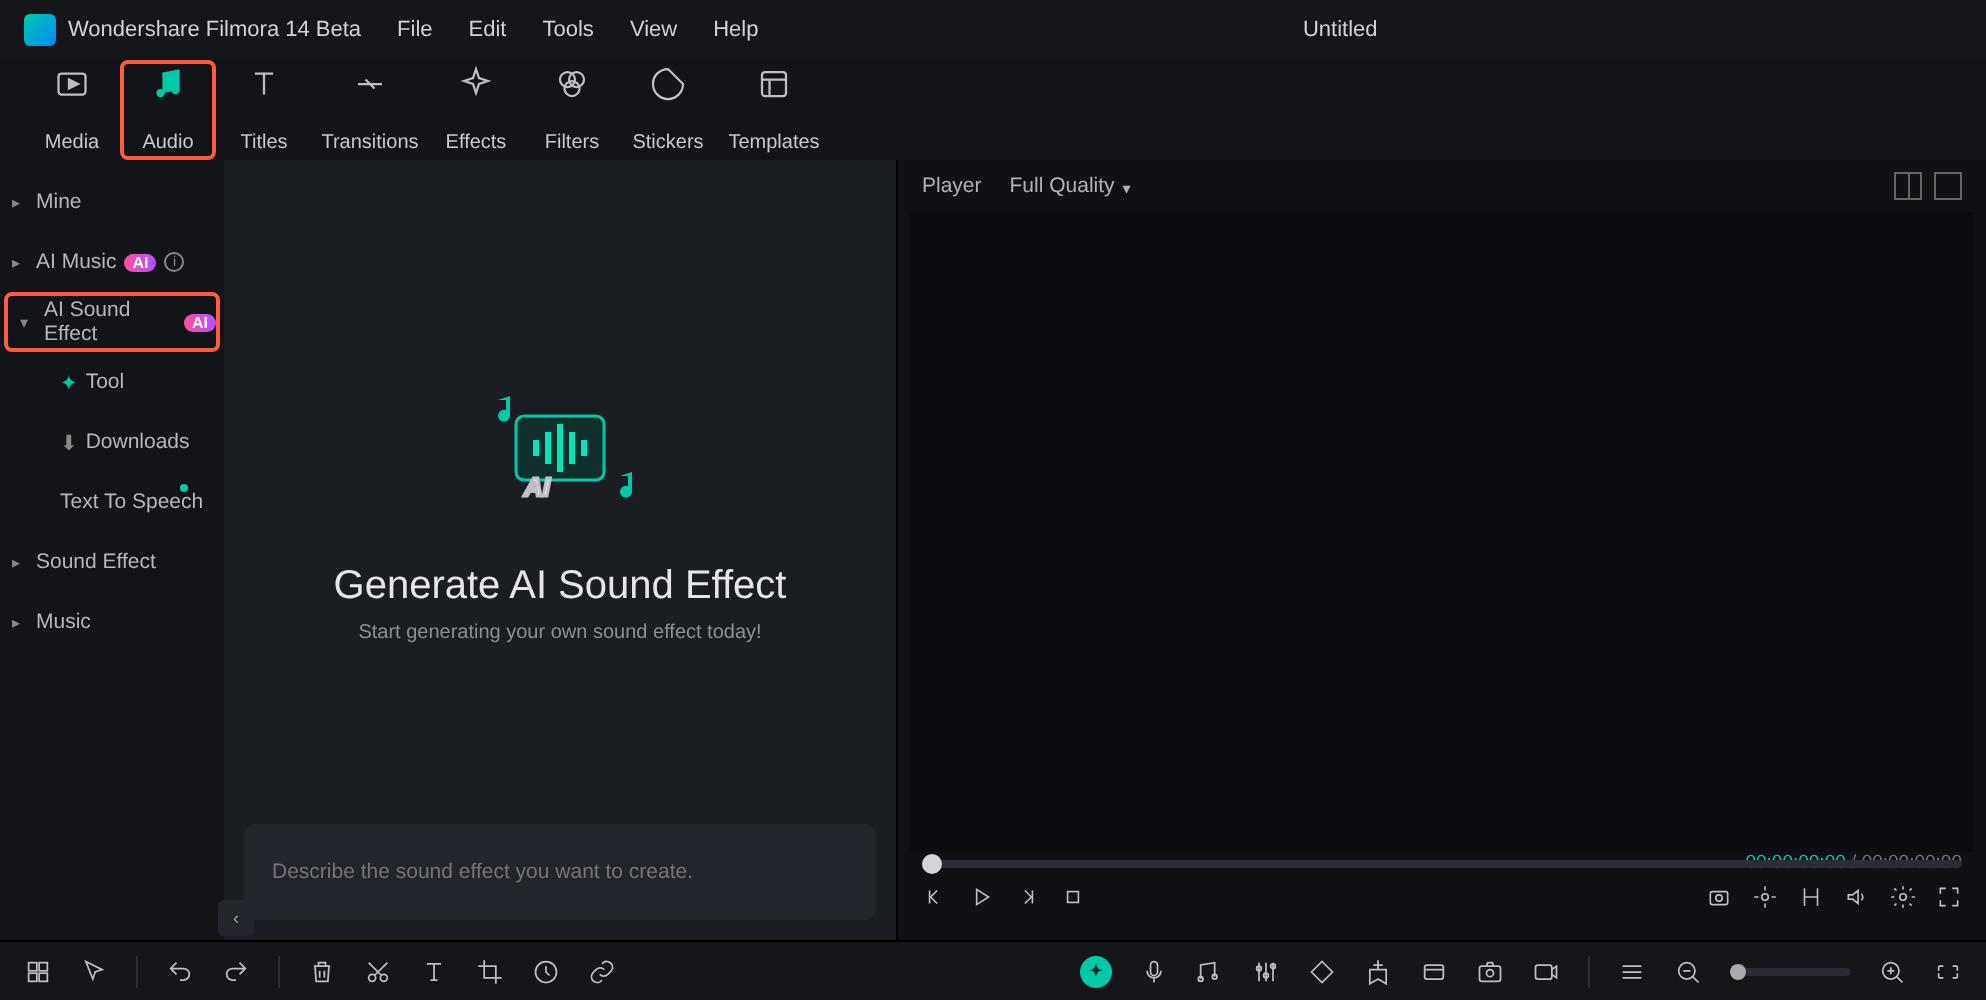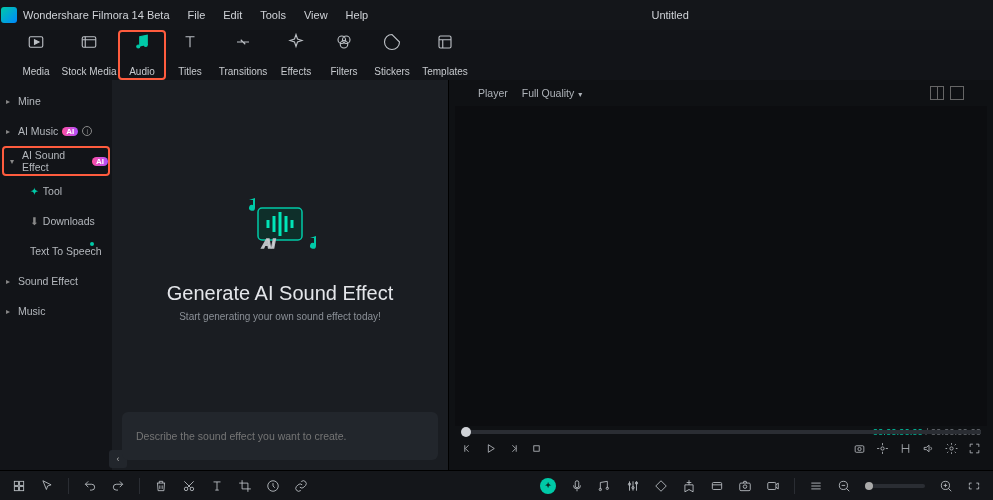--- a/index.html
+++ b/index.html
@@ -1,17 +1,17 @@
 <!DOCTYPE html>
 <html><head>
 <meta charset="utf-8">
 <style>
 *{margin:0;padding:0;box-sizing:border-box;font-family:"Segoe UI",Arial,sans-serif;user-select:none}
 body{background:#0f1114;color:#bcc0c5;width:993px;height:500px;overflow:hidden;font-size:11px}
-.titlebar{height:30px;display:flex;align-items:center;padding:0 1px;background:#14161a}
+.titlebar{height:30px;display:flex;align-items:center;padding:0 12px;background:#14161a}
 .logo{width:16px;height:16px;background:linear-gradient(135deg,#00c9a7,#0088ff);border-radius:3px;margin-right:6px}
 .app-title{font-size:11px;color:#d0d3d8;margin-right:18px}
 .menu{display:flex;gap:18px}
 .menu span{font-size:11px;color:#d0d3d8;cursor:pointer}
 .titlebar-center{flex:1;text-align:center;color:#d0d3d8;font-size:11px}
 .titlebar-right{display:flex;gap:10px;align-items:center}
 .gift{color:#00c9a7}
 .ribbon{height:50px;display:flex;padding:0 12px;background:#121418}
 .ribbon-item{width:48px;display:flex;flex-direction:column;align-items:center;justify-content:center;gap:15px;cursor:pointer;color:#c7cace}
 .ribbon-item.wide{width:58px}
@@ -30,21 +30,21 @@
 .tool-icon{color:#00c9a7;margin-right:4px}
 .dot{width:4px;height:4px;background:#00c9a7;border-radius:50%;position:absolute;top:6px;right:18px}
 .content{width:336px;background:#1a1d22;display:flex;flex-direction:column;align-items:center;position:relative}
 .hero{margin-top:110px;display:flex;flex-direction:column;align-items:center}
 .hero-title{font-size:20px;color:#e4e6ea;margin-top:20px}
 .hero-sub{font-size:10px;color:#8b9097;margin-top:6px}
 .prompt-box{position:absolute;bottom:10px;left:10px;right:10px;height:48px;background:#22262c;border-radius:6px;display:flex;align-items:center;padding:0 14px}
 .prompt-box input{background:transparent;border:none;outline:none;color:#888;font-size:10.5px;width:100%}
 .collapse-btn{position:absolute;left:-3px;bottom:2px;width:18px;height:18px;background:#22262c;border-radius:3px;display:flex;align-items:center;justify-content:center;font-size:9px;color:#aaa;cursor:pointer}
 .player{flex:1;background:#0f1114;display:flex;flex-direction:column;border-left:1px solid #000}
-.player-header{height:26px;display:flex;align-items:center;padding:0 29px;gap:14px;font-size:10.5px;color:#aeb3b9}
+.player-header{height:26px;display:flex;align-items:center;padding:0 12px;gap:14px;font-size:10.5px;color:#aeb3b9}
 .player-header .quality{display:flex;align-items:flex-end;gap:4px}
 .player-header-right{margin-left:auto;display:flex;gap:6px}
 .grid-icon{width:14px;height:14px;border:1px solid #666;display:inline-block}
 .player-view{flex:1;background:#0c0d10;margin:0 6px}
 .player-controls{height:44px;padding:4px 12px 0}
 .scrubber{height:4px;background:#2a2d33;border-radius:2px;position:relative;margin-bottom:8px}
 .scrubber-thumb{width:10px;height:10px;background:#d0d3d8;border-radius:50%;position:absolute;left:0;top:-3px}
 .controls-row{display:flex;align-items:center;justify-content:space-between}
 .controls-left,.controls-right{display:flex;gap:10px;align-items:center}
 .controls-left svg,.controls-right svg{width:13px;height:13px;cursor:pointer}
@@ -93,27 +93,20 @@
 </div>
 
 <div class="ribbon">
   <div class="ribbon-item">
     <svg viewBox="0 0 24 24">
         <rect x="3" y="5" width="18" height="14" rx="2"></rect>
         <polygon points="10,9 16,12 10,15" fill="#bcc0c5"></polygon>
       </svg>
     <span>Media</span>
   </div>
-  <div class="ribbon-item wide">
-    <svg viewBox="0 0 24 24">
-        <rect x="3" y="5" width="18" height="14" rx="2"></rect>
-        <path d="M3 9h18M7 5v14"></path>
-      </svg>
-    <span>Stock Media</span>
-  </div>
   <div class="ribbon-item selected">
     <svg viewBox="0 0 24 24" stroke="#00c9a7">
         <path d="M9 18V5l10-2v13"></path>
         <circle cx="7" cy="18" r="2" fill="#00c9a7"></circle>
         <circle cx="17" cy="16" r="2" fill="#00c9a7"></circle>
       </svg>
     <span>Audio</span>
   </div>
   <div class="ribbon-item">
     <svg viewBox="0 0 24 24">

